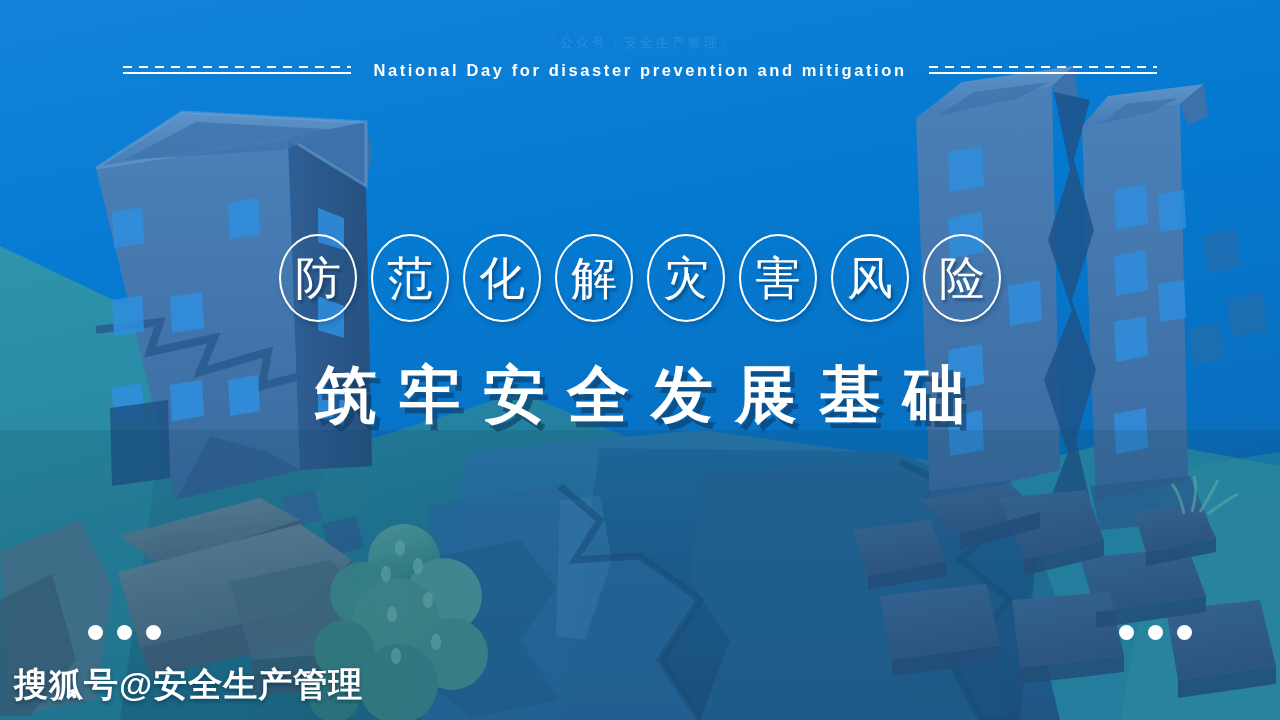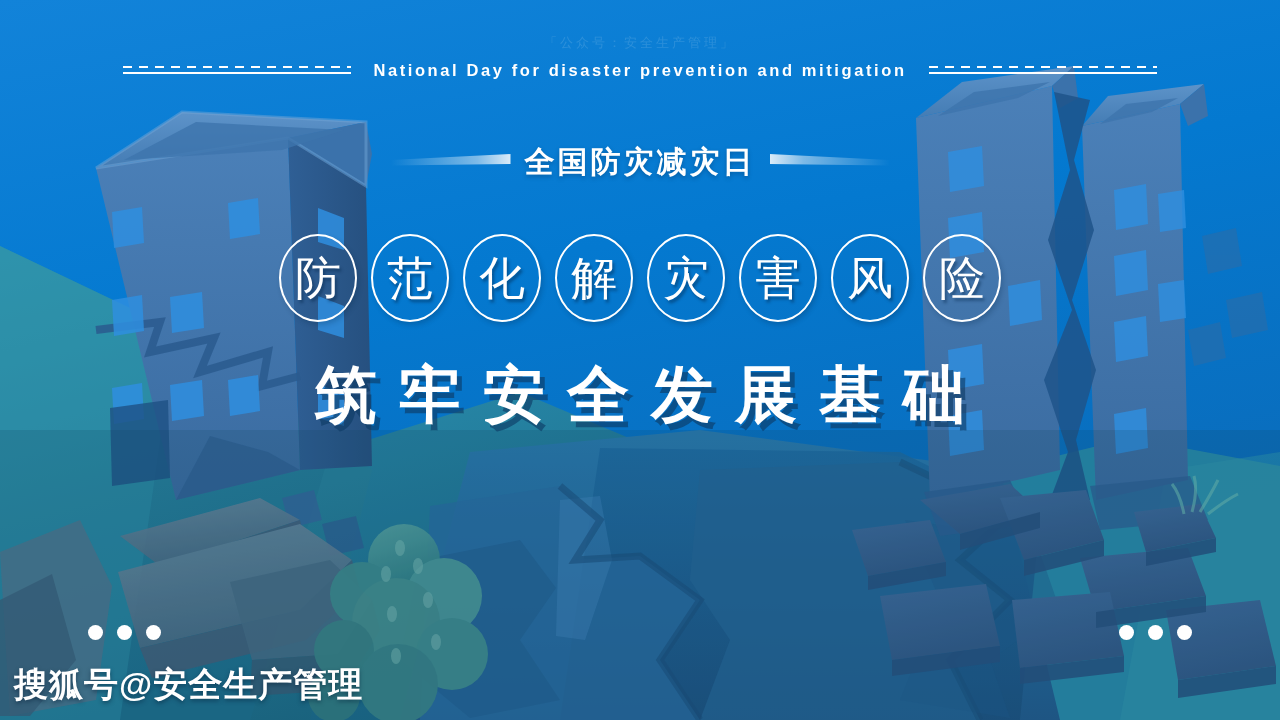--- a/index.html
+++ b/index.html
@@ -305,25 +305,20 @@
         <i class="d"></i>
         <i class="s"></i>
       </span>
     <span id="eng-text">National Day for disaster prevention and mitigation</span>
     <span class="dashline">
         <i class="d"></i>
         <i class="s"></i>
       </span>
   </div>
 
-  <div id="band">
-    <span class="ribbon l"></span>
-    <span id="band-text">全国防灾减灾日</span>
-    <span class="ribbon r"></span>
-  </div>
 
   <div id="circles">
     <span class="circ">防</span>
     <span class="circ">范</span>
     <span class="circ">化</span>
     <span class="circ">解</span>
     <span class="circ">灾</span>
     <span class="circ">害</span>
     <span class="circ">风</span>
     <span class="circ">险</span>

